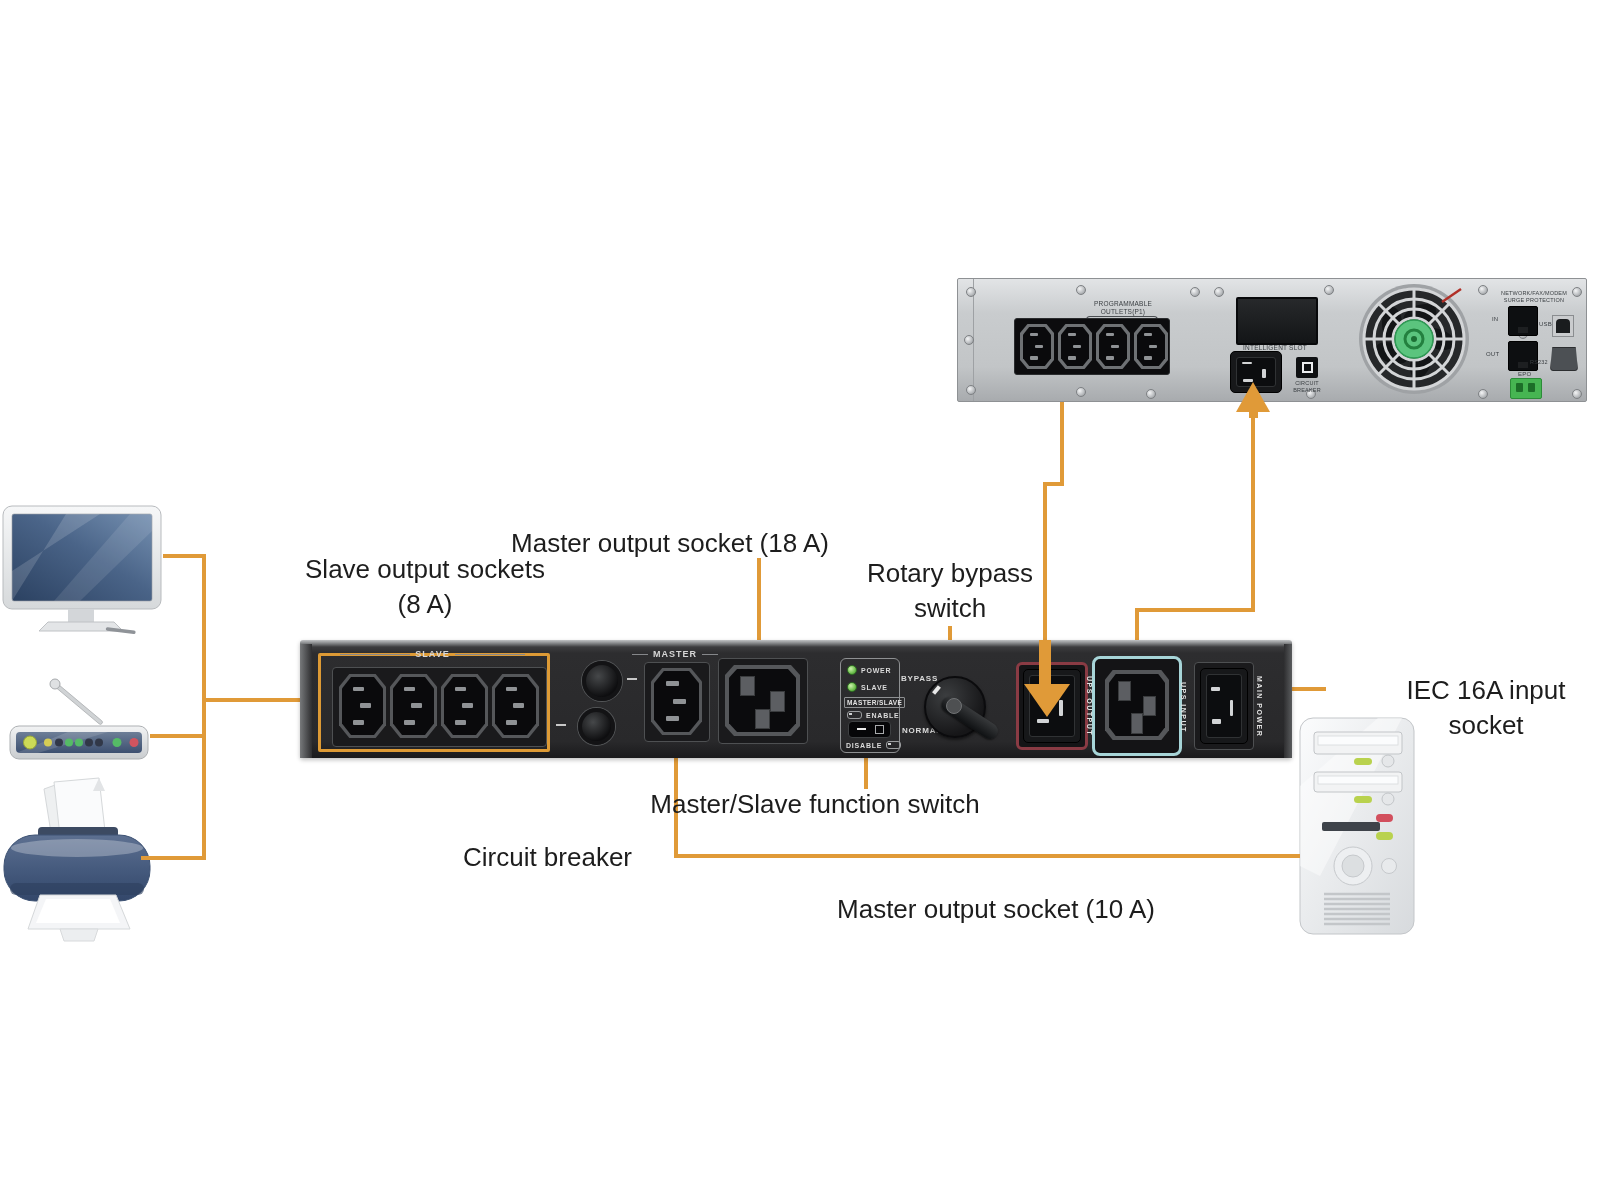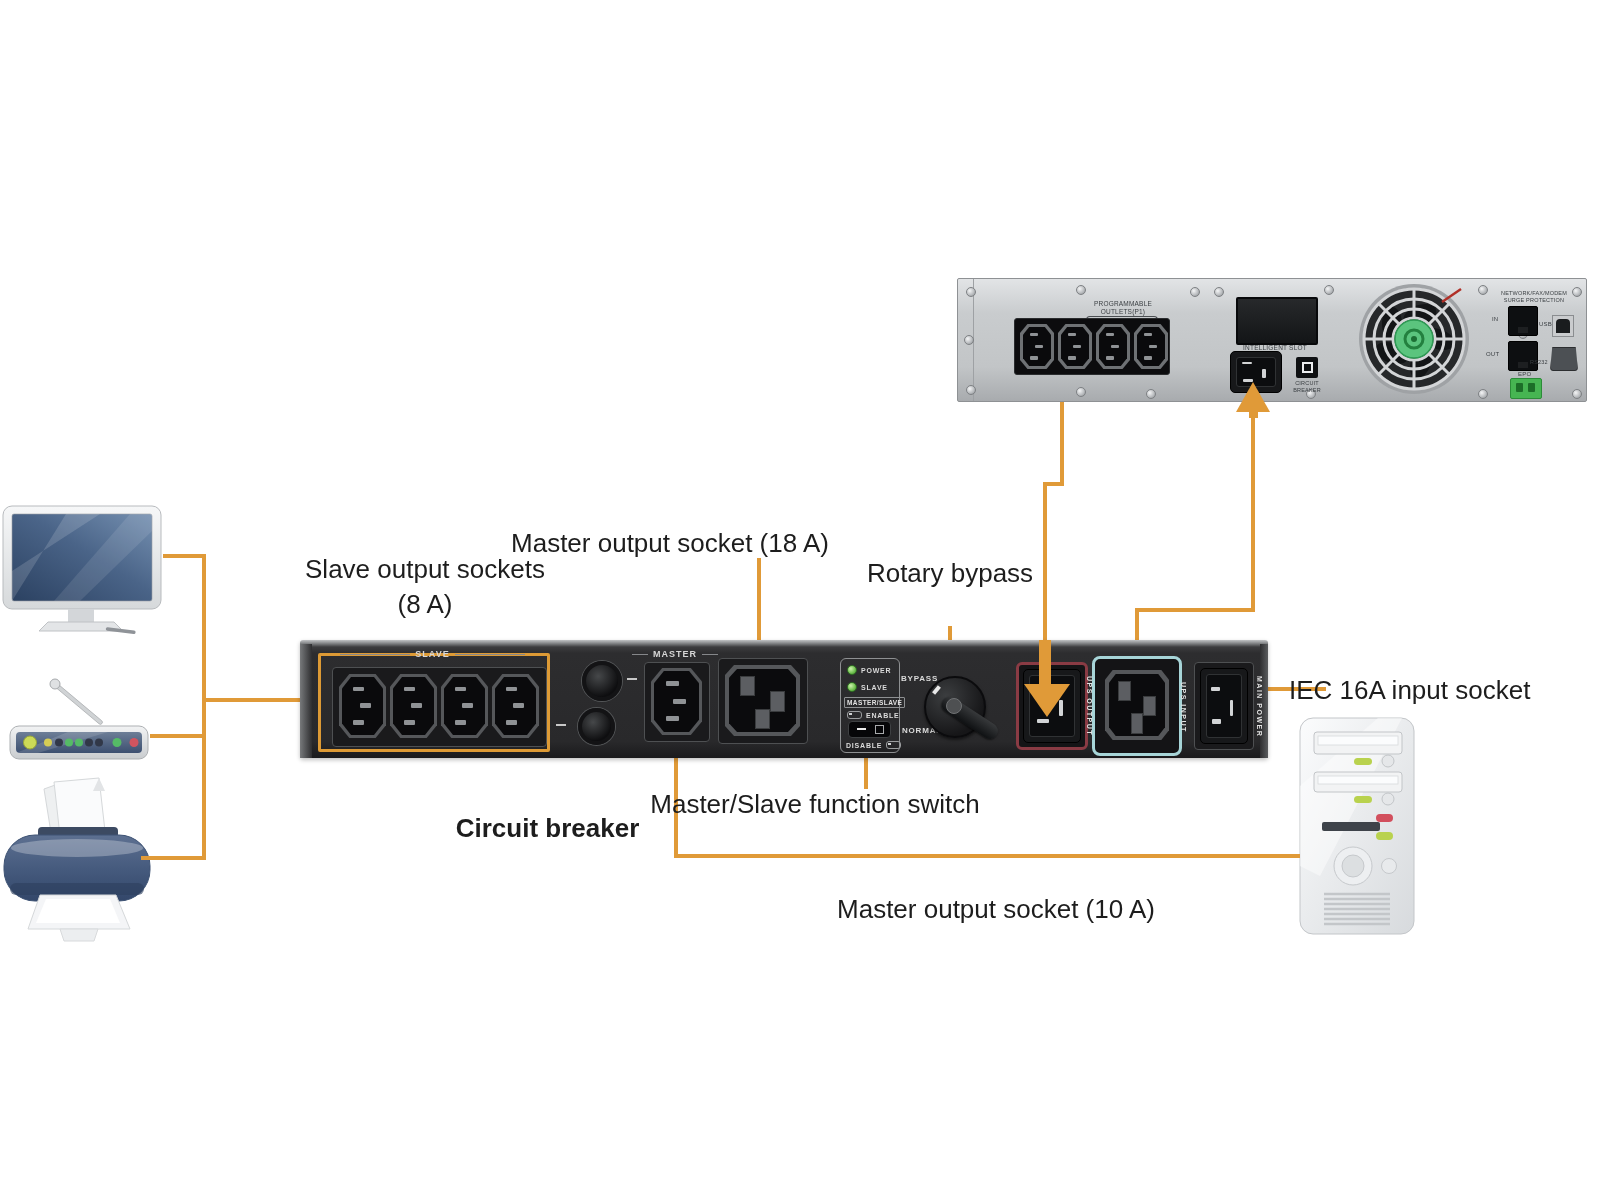--- a/index.html
+++ b/index.html
@@ -12,21 +12,21 @@
             border-right:23px solid transparent;border-top:33px solid #e09a38;}
   .tri-up{position:absolute;width:0;height:0;border-left:17px solid transparent;
           border-right:17px solid transparent;border-bottom:30px solid #e09a38;}
   
   .callout{position:absolute;font-size:26px;line-height:35px;color:#1d1d1d;text-align:center;}
   .callout span{display:block;}
   .callout.left{text-align:left;}
   
   .pdu{position:absolute;left:300px;top:640px;width:968px;height:118px;border-radius:3px;
        background:linear-gradient(180deg,#c2c4c6 0,#8a8c8e 3px,#3c3c3e 7px,#2d2d2f 13px,#29292b 86%,#1a1a1c 100%);
-       box-shadow:0 2px 4px rgba(0,0,0,.25);}
+       box-shadow:0 2px 4px rgba(0,0,0,.25);padding-left:24px;}
   .pdu-bevel-l{position:absolute;left:0;top:4px;bottom:0;width:12px;
        background:linear-gradient(90deg,#77797b,#2e2e30);}
   .pdu-bevel-r{position:absolute;right:0;top:4px;bottom:0;width:8px;
        background:linear-gradient(270deg,#5a5c5e,#2e2e30);}
   .slavebox{position:absolute;left:18px;top:13px;width:226px;height:93px;
        border:3px solid #dd9a35;border-radius:2px;}
   .sock-panel{position:absolute;background:#1a1a1c;border:1px solid #4e5052;border-radius:4px;}
   .ptext{font-weight:bold;font-size:9px;color:#d6d6d6;letter-spacing:1px;white-space:nowrap;}
   .labelrow{position:absolute;display:flex;align-items:center;gap:5px;}
   .rule{flex:1;border-top:1px solid #85878a;height:0;}
@@ -239,27 +239,28 @@
 
   <div class="callout" style="left:270px;top:552px;width:310px;">
     <span>Slave output sockets</span>
     <span>(8 A)</span>
   </div>
   <div class="callout" style="left:505px;top:526px;width:330px;">
     <span>Master output socket (18 A)</span>
   </div>
   <div class="callout" style="left:830px;top:556px;width:240px;">
     <span>Rotary bypass</span>
+    <span>switch</span>
   </div>
   <div class="callout" style="left:780px;top:408px;width:296px;">
   </div>
-  <div class="callout left" style="left:1289px;top:673px;">
+  <div class="callout left" style="left:1372px;top:673px;text-align:center;">
     <span>IEC 16A input socket</span>
   </div>
-  <div class="callout" style="left:420px;top:811px;width:255px;font-weight:bold;">
+  <div class="callout" style="left:420px;top:840px;width:255px;">
     <span>Circuit breaker</span>
   </div>
   <div class="callout" style="left:640px;top:787px;width:350px;">
     <span>Master/Slave function switch</span>
   </div>
   <div class="callout" style="left:820px;top:868px;width:352px;margin-top:24px;">
     <span>Master output socket (10 A)</span>
   </div>
 
   <div class="pdu">

